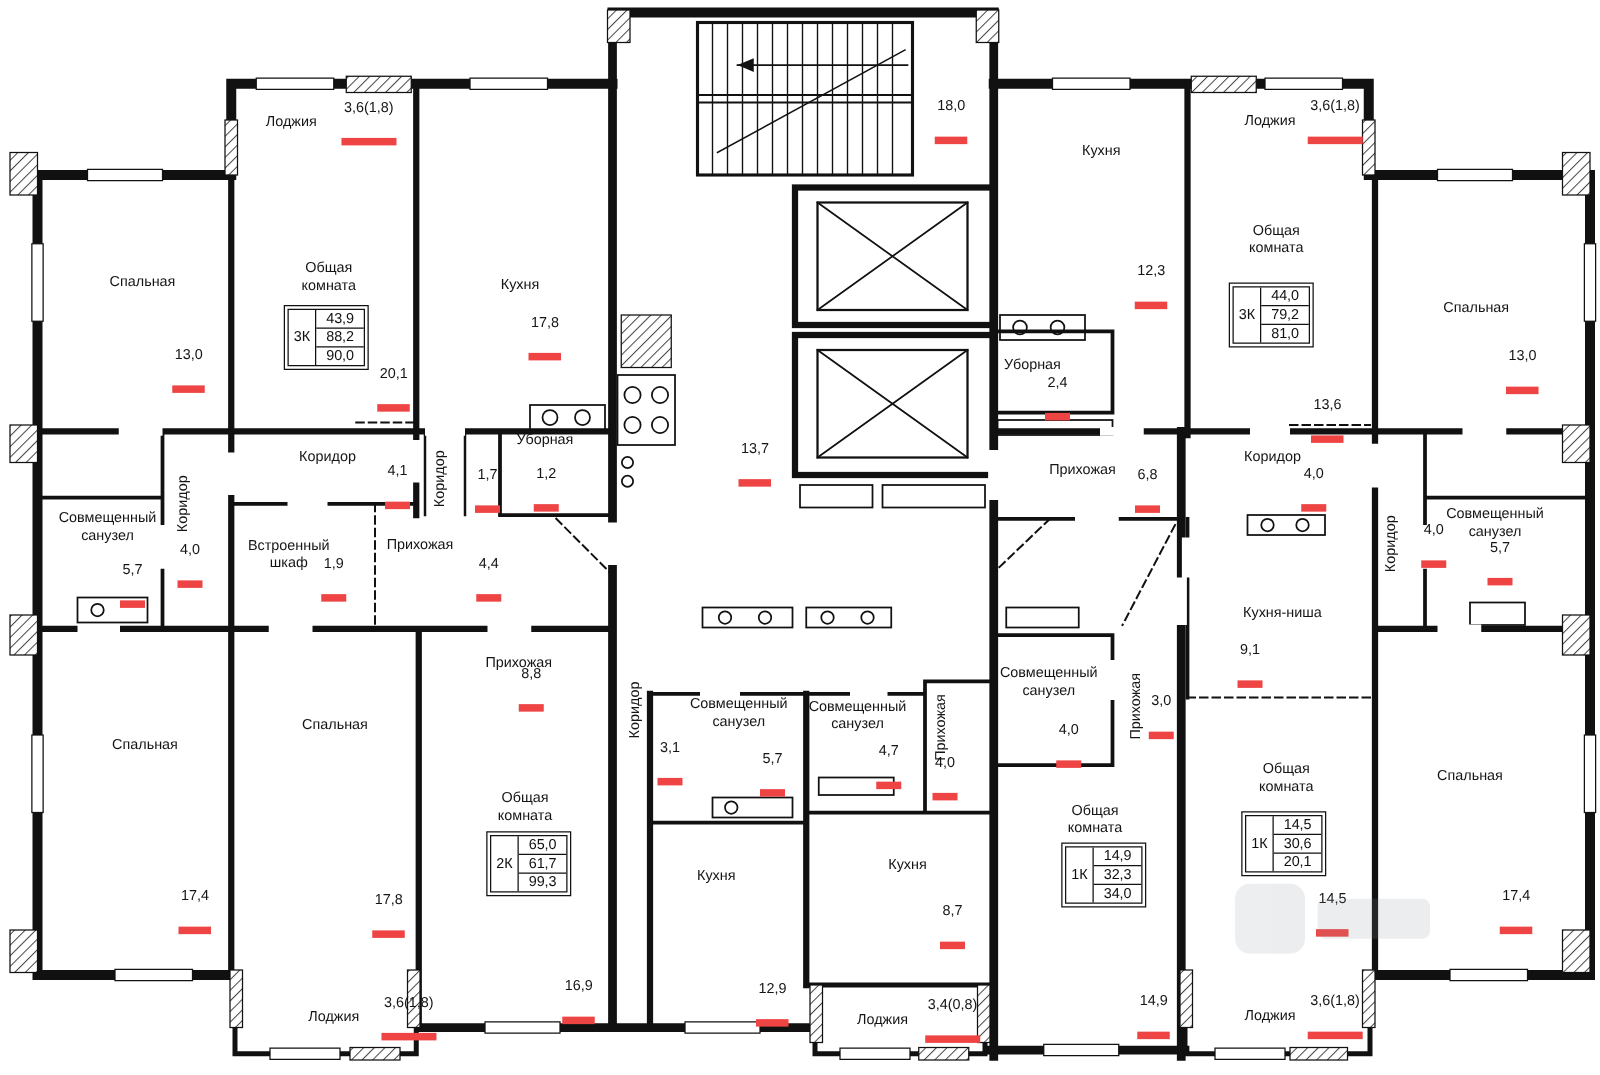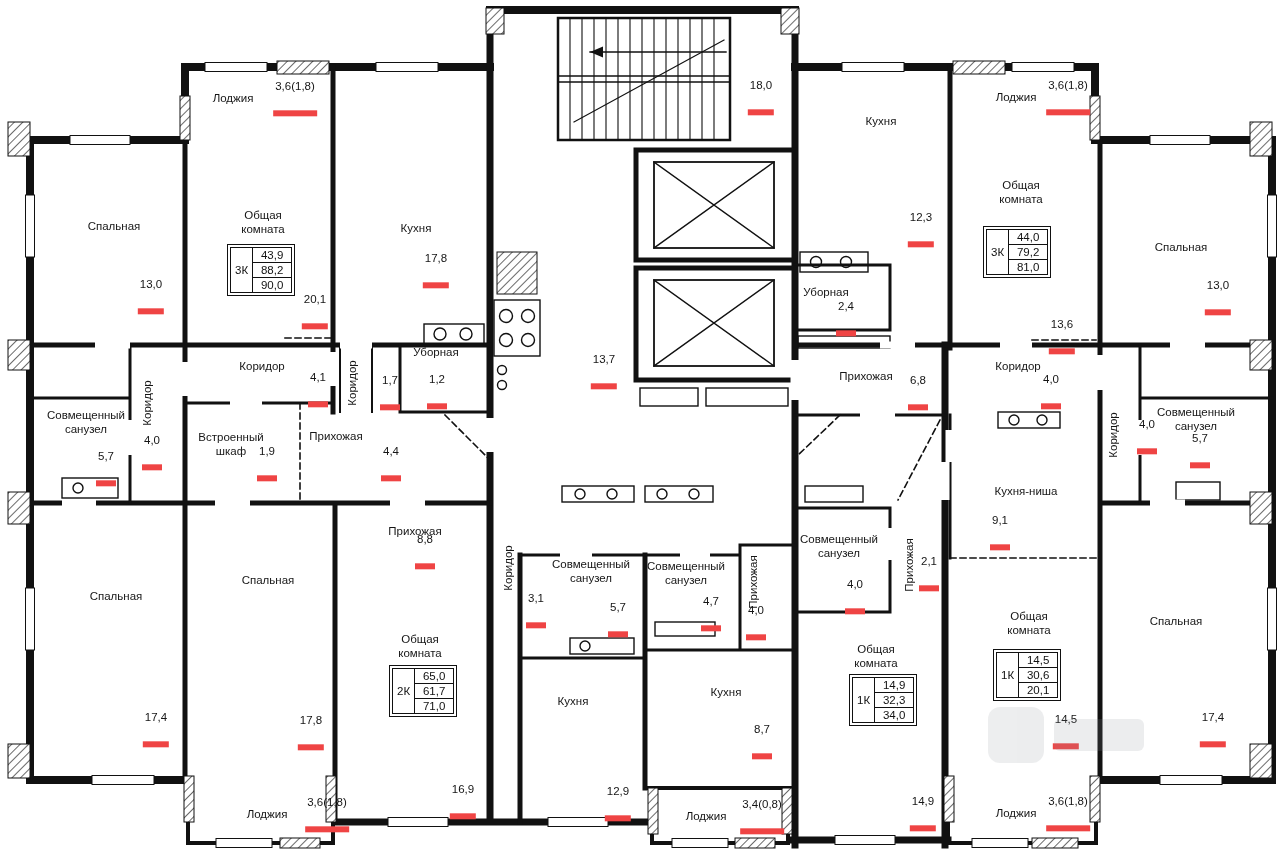--- a/index.html
+++ b/index.html
@@ -232,21 +232,21 @@
 <div class="lbl num" style="left:391px;top:463px">4,4</div>
 <div class="lbl num" style="left:1147px;top:436px">4,0</div>
 <div class="lbl num" style="left:1200px;top:450px">5,7</div>
 <div class="lbl num" style="left:1000px;top:532px">9,1</div>
 <div class="lbl num" style="left:425px;top:551px">8,8</div>
 <div class="lbl num" style="left:536px;top:610px">3,1</div>
 <div class="lbl num" style="left:618px;top:619px">5,7</div>
 <div class="lbl num" style="left:711px;top:613px">4,7</div>
 <div class="lbl num" style="left:756px;top:622px">4,0</div>
 <div class="lbl num" style="left:855px;top:596px">4,0</div>
-<div class="lbl num" style="left:929px;top:573px">2,1</div>
+<div class="lbl num" style="left:929px;top:573px">3,0</div>
 <div class="lbl num" style="left:156px;top:729px">17,4</div>
 <div class="lbl num" style="left:311px;top:732px">17,8</div>
 <div class="lbl num" style="left:463px;top:801px">16,9</div>
 <div class="lbl num" style="left:618px;top:803px">12,9</div>
 <div class="lbl num" style="left:762px;top:741px">8,7</div>
 <div class="lbl num" style="left:923px;top:813px">14,9</div>
 <div class="lbl num" style="left:1066px;top:731px">14,5</div>
 <div class="lbl num" style="left:1213px;top:729px">17,4</div>
 
 <div class="apt" style="left:230px;top:247px">
@@ -263,21 +263,21 @@
     <div>44,0</div>
     <div>79,2</div>
     <div>81,0</div>
   </div>
 </div>
 <div class="apt" style="left:392px;top:668px">
   <div class="t">2К</div>
   <div class="r">
     <div>65,0</div>
     <div>61,7</div>
-    <div>71,0</div>
+    <div>99,3</div>
   </div>
 </div>
 <div class="apt" style="left:852px;top:677px">
   <div class="t">1К</div>
   <div class="r">
     <div>14,9</div>
     <div>32,3</div>
     <div>34,0</div>
   </div>
 </div>

